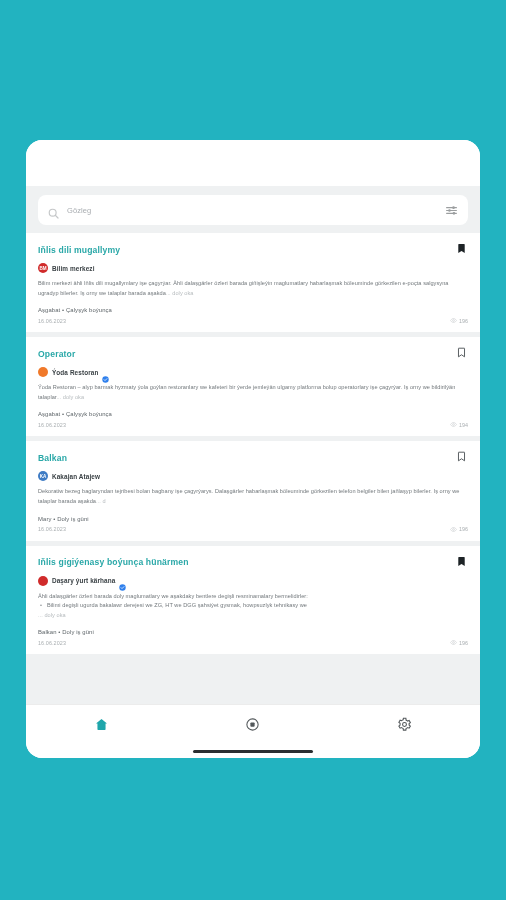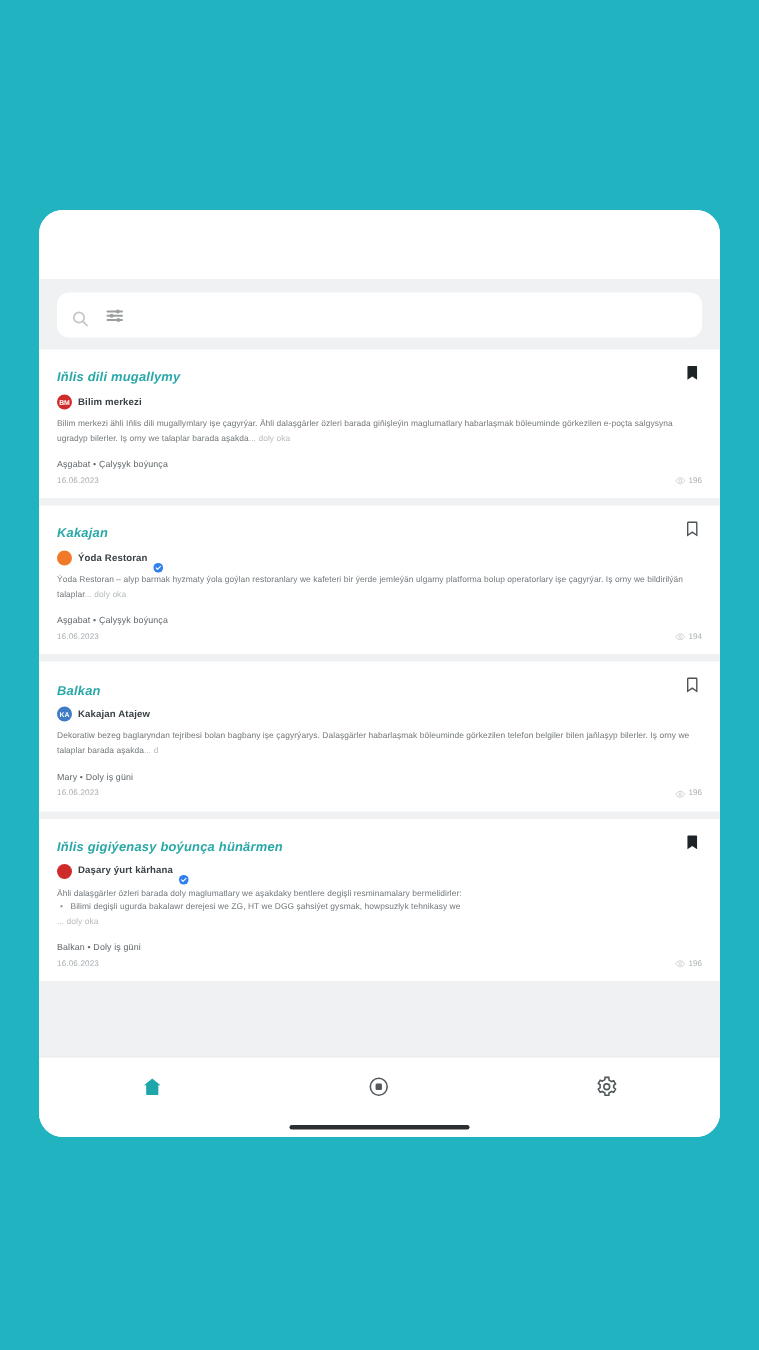--- a/index.html
+++ b/index.html
@@ -67,24 +67,23 @@
   
   .card-list { display: flex; flex-direction: column; gap: 5px; }
   .job-card {
     background: #ffffff;
     padding: 9px 12px 8px 12px;
     position: relative;
     cursor: pointer;
   }
   .card-head {
     display: flex;
-    align-items: flex-end;
+    align-items: center;
     justify-content: space-between;
     gap: 8px;
-    font-style: italic;
   }
   .job-title {
     font-size: 8.6px;
     color: #2aa8a8;
     font-weight: bold;
     letter-spacing: .15px;
     line-height: 1.25;
     padding-top: 1px;
   }
   .bookmark-btn {
@@ -192,20 +191,21 @@
   <div class="content">
 
     <div class="search-wrap">
       <div class="search-bar">
         <span class="search-icon">
           <svg viewBox="0 0 16 16" width="11" height="11" fill="none" stroke="#7e8386" stroke-width="1.7">
             <circle cx="6.8" cy="6.8" r="5"></circle>
               <line x1="10.6" y1="10.6" x2="14.6" y2="14.6" stroke-linecap="round"></line>
           </svg>
         </span>
+        <input class="search-input" type="text" placeholder="Gözleg" style="">
         <span class="filter-btn">
           <svg viewBox="0 0 16 16" width="13" height="13" fill="none" stroke="#4a4f52" stroke-width="1.5" stroke-linecap="round">
             <line x1="2" y1="4.5" x2="14" y2="4.5"></line>
             <line x1="2" y1="8" x2="14" y2="8"></line>
             <line x1="2" y1="11.5" x2="14" y2="11.5"></line>
             <circle cx="10.5" cy="4.5" r="1.6" fill="#4a4f52" stroke="none"></circle>
             <circle cx="5.5" cy="8" r="1.6" fill="#4a4f52" stroke="none"></circle>
             <circle cx="11" cy="11.5" r="1.6" fill="#4a4f52" stroke="none"></circle>
           </svg>
         </span>
@@ -234,21 +234,21 @@
               <span class="eye-icon"><svg viewBox="0 0 24 24" width="7" height="7" fill="none" stroke="#a9aeb1" stroke-width="2">
                   <path d="M1.8 12S5.8 5.2 12 5.2 22.2 12 22.2 12 18.2 18.8 12 18.8 1.8 12 1.8 12z"></path>
                   <circle cx="12" cy="12" r="3"></circle>
                 </svg></span>
               <span>196</span>
             </span>
           </div>
         </div>
         <div class="job-card">
           <div class="card-head">
-            <div class="job-title">Kakajan</div>
+            <div class="job-title">Operator</div>
             <div class="bookmark-btn">
               <svg viewBox="0 0 24 24" width="11" height="13" fill="none" stroke="#4c5255" stroke-width="2">
                 <path d="M6 2.6h12a.6.6 0 0 1 .6.6v18.2l-6.6-4.4-6.6 4.4V3.2a.6.6 0 0 1 .6-.6z"></path>
               </svg>
             </div>
           </div>
           <div class="company-row">
             <span class="company-logo" style="background:#f0792a"></span>
             <span class="company-name">Ýoda Restoran</span>
             <span class="verified-badge"><svg viewBox="0 0 24 24" width="7" height="7">

